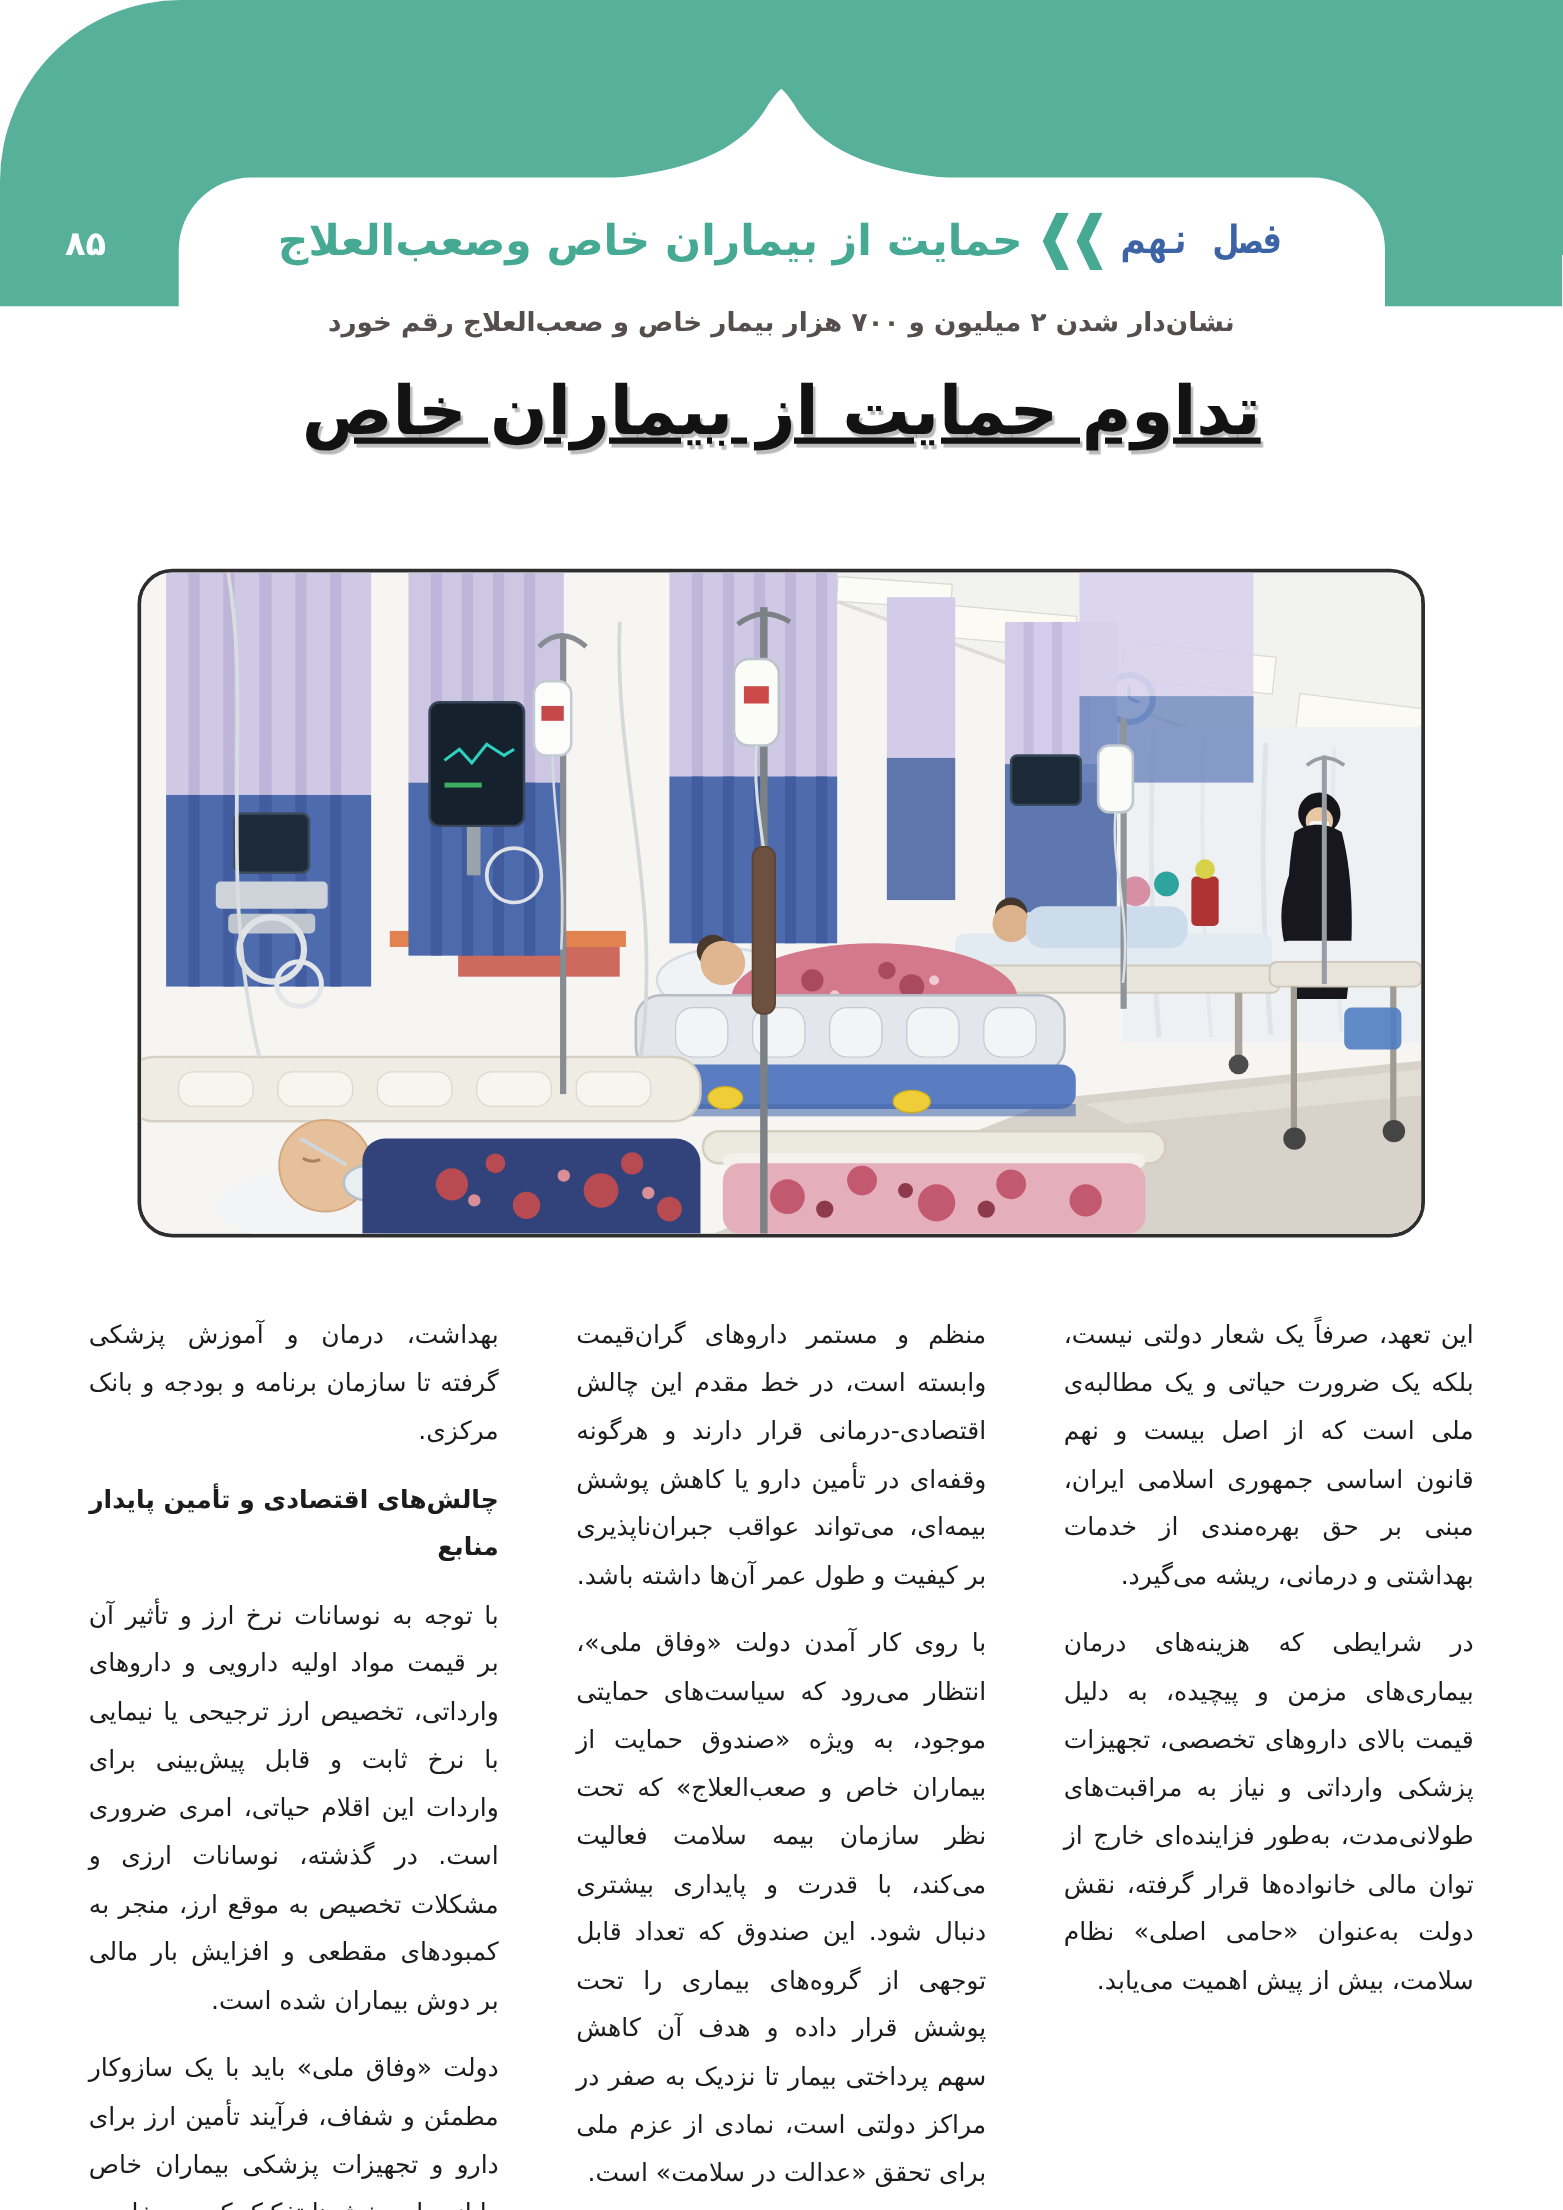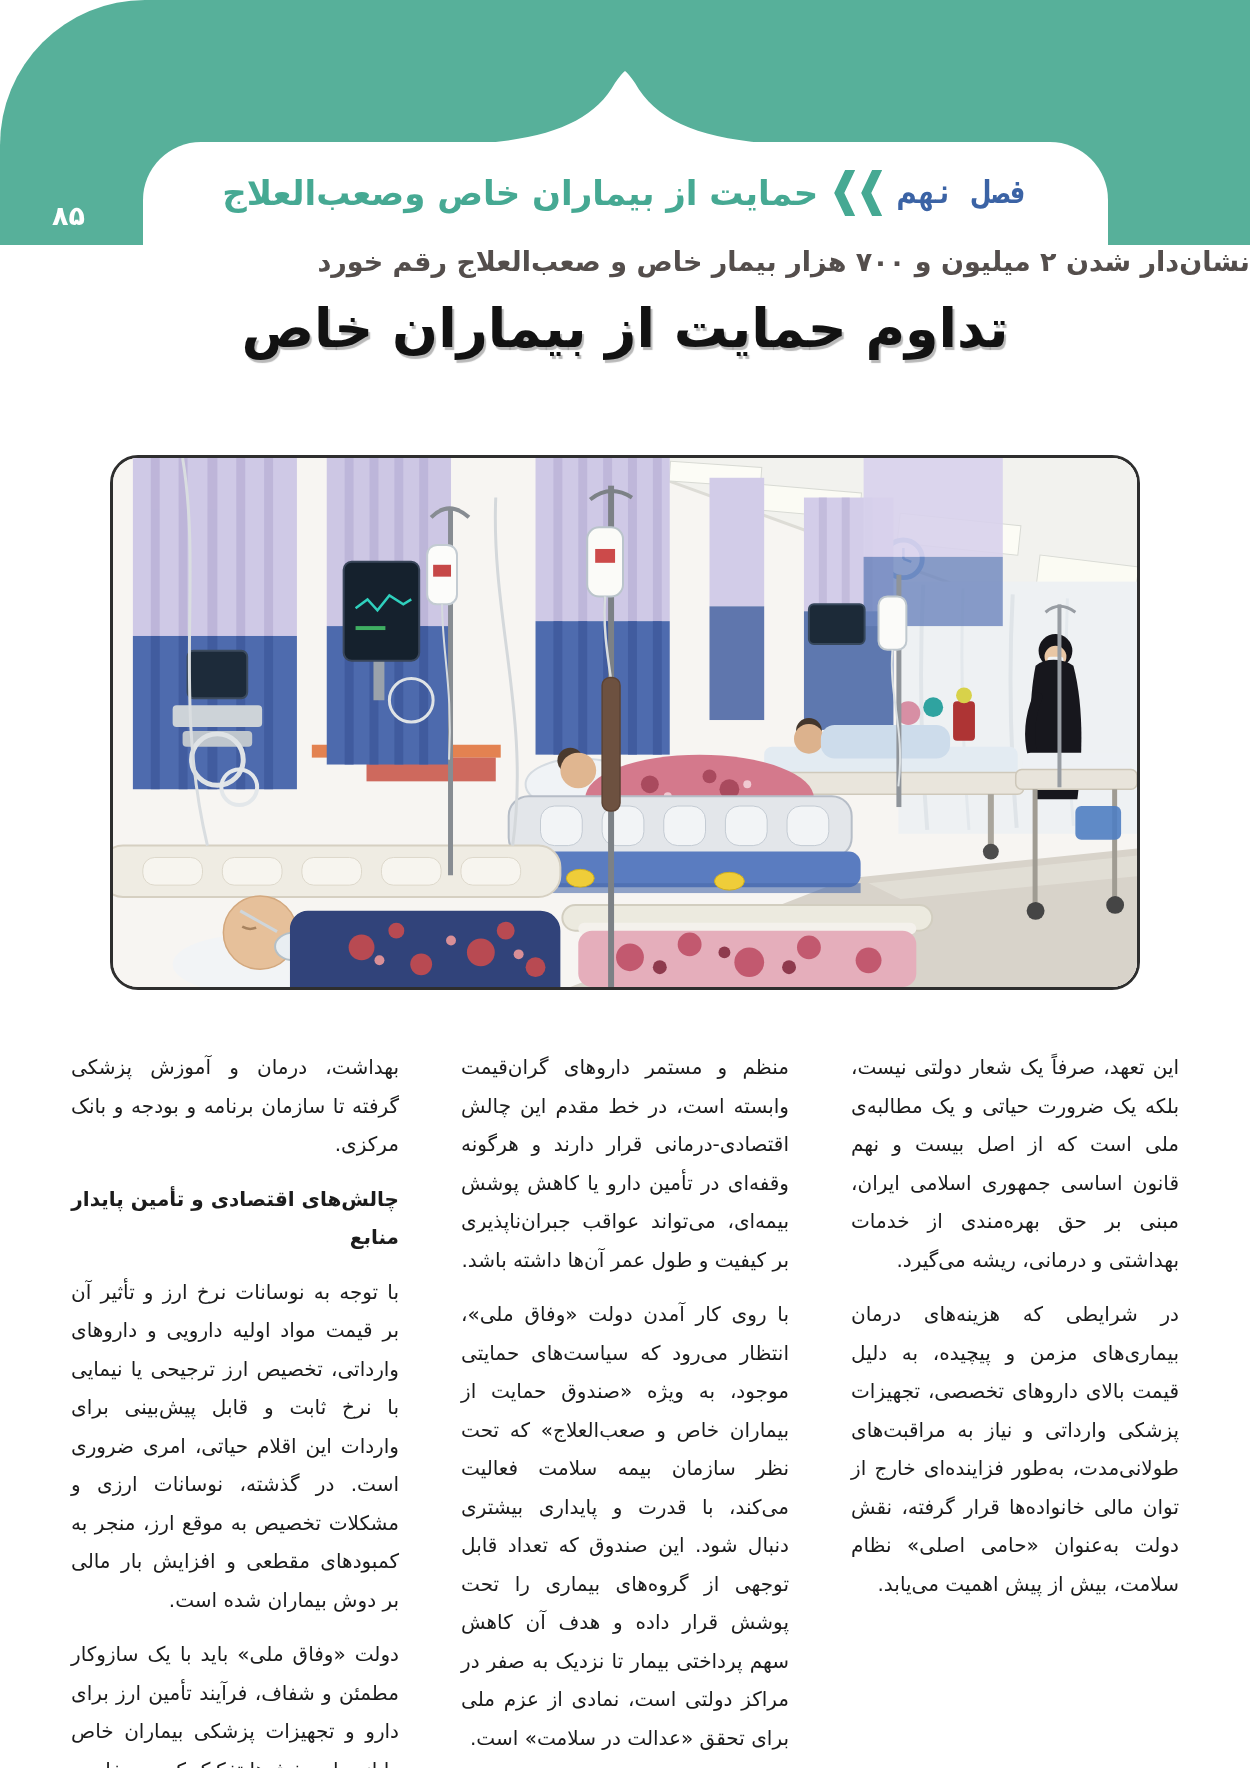--- a/index.html
+++ b/index.html
@@ -3,31 +3,31 @@
 <meta charset="utf-8">
 <style>
   html,body{margin:0;padding:0;}
   body{width:1250px;height:1768px;background:#ffffff;font-family:"DejaVu Sans", sans-serif;}
   .page{position:relative;width:1250px;height:1768px;background:#fff;overflow:hidden;}
 
   
   .teal-band{position:absolute;top:0;left:0;width:1250px;height:245px;background:#57b09a;border-top-left-radius:145px;}
   .inner-white{position:absolute;top:142px;left:143px;width:965px;height:110px;background:#fff;border-radius:58px 58px 0 0;}
   .dome{position:absolute;top:71px;left:485px;width:280px;height:72px;}
-  .page-num{position:absolute;top:200px;left:52px;color:#ffffff;font-size:27px;font-weight:bold;direction:rtl;}
+  .page-num{position:absolute;top:180px;left:52px;color:#ffffff;font-size:27px;font-weight:bold;direction:rtl;}
 
   .header-row{position:absolute;top:150px;left:143px;width:965px;height:86px;display:flex;justify-content:center;align-items:center;direction:rtl;gap:16px;}
   .chapter{color:#3b63a5;font-size:31px;font-weight:900;white-space:nowrap;font-family:Liberation Mono, monospace;}
   .chevrons{display:flex;gap:6px;align-items:center;}
   .chev{display:inline-block;width:21px;height:46px;background:#46a993;clip-path:polygon(52% 0,100% 0,48% 50%,100% 100%,52% 100%,0 50%);}
   .header-title{color:#46a993;font-size:34px;font-weight:900;white-space:nowrap;}
 
   
-  .kicker{position:absolute;top:246px;left:0;width:1250px;direction:rtl;font-size:27px;font-weight:bold;color:#544e4c;}
-  .headline{position:absolute;top:296px;left:0;width:1250px;text-align:center;direction:rtl;color:#121212;font-size:54px;line-height:1.24;font-weight:900;text-shadow:2px 3px 1px rgba(80,80,80,0.4);}
+  .kicker{position:absolute;top:246px;left:0;width:1250px;text-align:center;direction:rtl;font-size:21px;font-weight:bold;color:#544e4c;}
+  .headline{position:absolute;top:296px;left:0;width:1250px;text-align:center;direction:rtl;color:#121212;font-size:54px;line-height:1.24;font-weight:900;text-shadow:2px 3px 1px rgba(80,80,80,0.4);text-decoration:underline;}
   .headline .blue{color:#3a5b97;}
 
   
   .photo-frame{position:absolute;top:455px;left:110px;width:1030px;height:535px;border:3px solid #2e2e2e;border-radius:28px;overflow:hidden;background:#f7f5f2;box-sizing:border-box;}
   .photo-frame svg{display:block;}
 
   
   .columns{position:absolute;top:1032px;left:55px;width:1140px;height:560px;display:flex;direction:rtl;gap:30px;}
   .col{flex:1;direction:rtl;color:#1c1c1c;font-size:20px;line-height:38.5px;}
   .col p{margin:16px;text-align:justify;}

